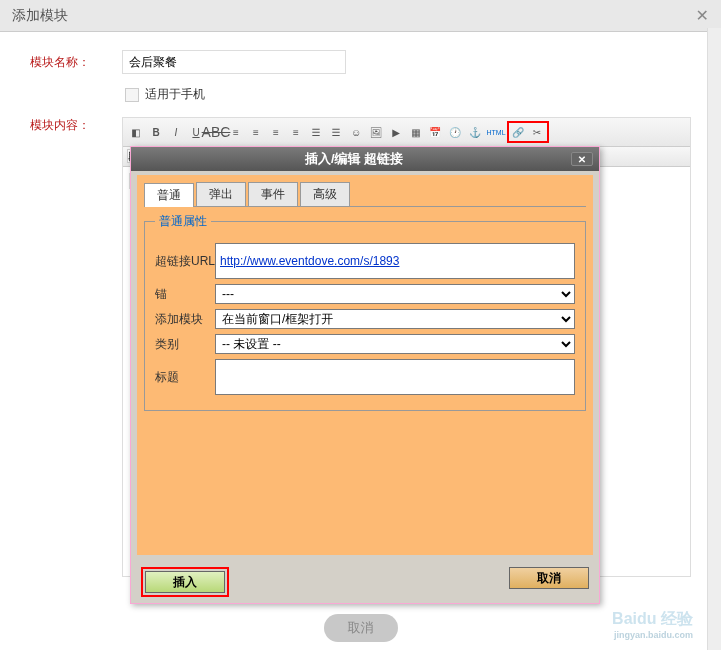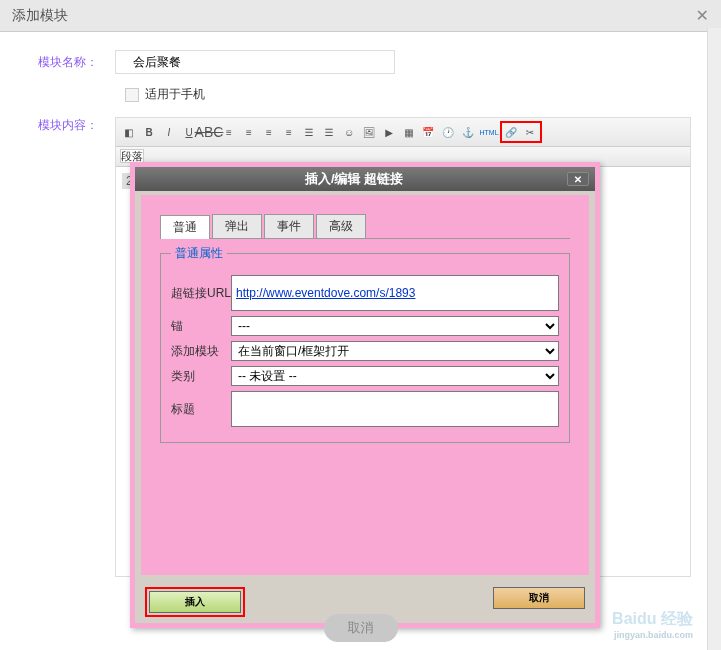--- a/index.html
+++ b/index.html
@@ -3,55 +3,55 @@
 <meta charset="utf-8">
 <style>
 * { box-sizing: border-box; margin: 0; padding: 0; }
 body { font-family: "Microsoft YaHei", Arial, sans-serif; font-size: 12px; color: #333; background: #f5f5f5; width: 721px; height: 650px; overflow: hidden; position: relative; }
 .main-window { background: #fff; width: 721px; height: 650px; position: relative; }
 .main-header { background: #e8e8e8; border-bottom: 1px solid #ccc; padding: 6px 12px; display: flex; justify-content: space-between; align-items: center; }
 .main-title { font-size: 14px; color: #555; }
 .main-close { color: #888; font-size: 16px; cursor: pointer; }
 .main-body { padding: 18px 30px; }
 .form-row { display: flex; align-items: center; margin-bottom: 12px; }
-.form-label { width: 68px; text-align: right; color: #8b5cf6; margin-right: 17px; }
-.text-input { border: 1px solid #ddd; height: 24px; padding: 2px 17px; width: 280px; font-size: 12px; }
+.form-label { width: 68px; color: #b91c1c; margin-right: 24px; }
+.text-input { border: 1px solid #ddd; height: 24px; padding: 2px 6px; width: 224px; font-size: 12px; }
 .checkbox-row { margin-left: 74px; display: flex; align-items: center; margin-bottom: 14px; padding-left: 21px; }
 .checkbox-box { width: 14px; height: 14px; border: 1px solid #ccc; background: #f5f5f5; margin-right: 6px; }
 .content-row { display: flex; align-items: flex-start; }
 .editor-box { border: 1px solid #ddd; flex: 1; height: 460px; }
 .toolbar { background: linear-gradient(#f7f7f7, #e8e8e8); border-bottom: 1px solid #ccc; padding: 3px 4px; display: flex; gap: 2px; align-items: center; }
 .tb-btn { width: 18px; height: 18px; display: inline-flex; align-items: center; justify-content: center; font-size: 10px; color: #555; }
 .tb-btn.bold { font-weight: bold; }
 .tb-btn.italic { font-style: italic; }
 .tb-btn.underline { text-decoration: underline; }
 .tb-btn.abc { font-size: 14px; text-decoration: line-through; }
 .tb-link-hl { border: 2px solid red; padding: 0 1px; display: flex; }
 .format-row { background: linear-gradient(#f7f7f7, #e8e8e8); border-bottom: 1px solid #ccc; padding: 2px 4px; }
 .format-select { border: 1px solid #ccc; font-size: 11px; height: 20px; width: 30px; background: #fff; overflow: hidden; }
 .editor-area { padding: 6px; background: #fff; }
 .editor-text { background: #ddd; display: inline-block; padding: 1px 4px; color: #555; }
 
-.dialog { position: absolute; left: 130px; top: 162px; width: 470px; background: #fff; border: 5px solid #f9a8d4; box-shadow: 2px 2px 6px rgba(0,0,0,0.3); }
+.dialog { position: absolute; left: 130px; top: 146px; width: 470px; background: #fff; border: 1px solid #f9a8d4; box-shadow: 2px 2px 6px rgba(0,0,0,0.3); }
 .dialog-header { background: linear-gradient(#7a7a7a, #555); color: #fff; padding: 3px 6px; display: flex; justify-content: space-between; align-items: center; font-weight: bold; font-size: 13px; text-align: center; }
 .dialog-header-title { flex: 1; text-align: center; }
 .dialog-close { background: #666; border: 1px solid #888; width: 22px; height: 14px; display: flex; align-items: center; justify-content: center; color: #fff; font-size: 10px; border-radius: 2px; cursor: pointer; }
-.dialog-body { padding: 19px; background: #f9a8d4; border: 6px solid #d4d0c8; border-top: 4px solid #d4d0c8; height: 390px; }
+.dialog-body { padding: 7px; background: #fdba74; border: 6px solid #d4d0c8; border-top: 4px solid #d4d0c8; height: 390px; }
 .tabs { display: flex; border-bottom: 1px solid #999; margin-bottom: 6px; }
 .tab { border: 1px solid #999; border-bottom: none; padding: 3px 12px; margin-right: 2px; background: #e8e8e8; font-size: 12px; cursor: pointer; }
 .tab.active { background: #fff; position: relative; top: 1px; }
 .fieldset { border: 1px solid #999; padding: 8px 10px 10px; }
 .fieldset-legend { color: #0066cc; font-size: 12px; padding: 0 4px; }
 .field-row { display: flex; align-items: center; margin: 5px 0; }
 .field-label { width: 60px; font-size: 12px; color: #333; }
 .field-input { border: 1px solid #7a7a7a; height: 36px; flex: 1; padding: 1px 4px; font-size: 12px; }
 .field-select { border: 1px solid #7a7a7a; height: 20px; flex: 1; padding: 1px 2px; font-size: 12px; background: #fff; }
 .url-text { color: #0033cc; text-decoration: underline; }
 .dialog-footer { background: #d4d0c8; padding: 6px 10px; display: flex; justify-content: space-between; }
-.dlg-btn { border: 1px solid #666; width: 92px; height: 22px; font-size: 10px; cursor: pointer; font-weight: bold; }
+.dlg-btn { border: 1px solid #666; width: 80px; height: 22px; font-size: 12px; cursor: pointer; font-weight: bold; }
 .btn-insert { background: linear-gradient(#e0f0c0, #b8d878); }
 .btn-cancel { background: linear-gradient(#f0d0a0, #e0b060); }
 .hl-red { border: 2px solid red; padding: 2px; display: inline-block; }
 
 .bottom-bar { position: absolute; bottom: 8px; left: 0; right: 0; display: flex; justify-content: center; gap: 14px; }
 .bottom-btn { border: none; border-radius: 14px; padding: 5px 24px; font-size: 13px; color: #fff; cursor: pointer; }
 .btn-bottom-cancel { background: #c8c8c8; color: #888; }
 .btn-bottom-save { background: #7cc94a; }
 .scrollbar { position: absolute; right: 0; top: 28px; bottom: 0; width: 14px; background: #eee; border-left: 1px solid #ddd; }
 .watermark { position: absolute; right: 28px; bottom: 10px; color: #b8d8e8; font-size: 16px; font-weight: bold; opacity: 0.7; }

